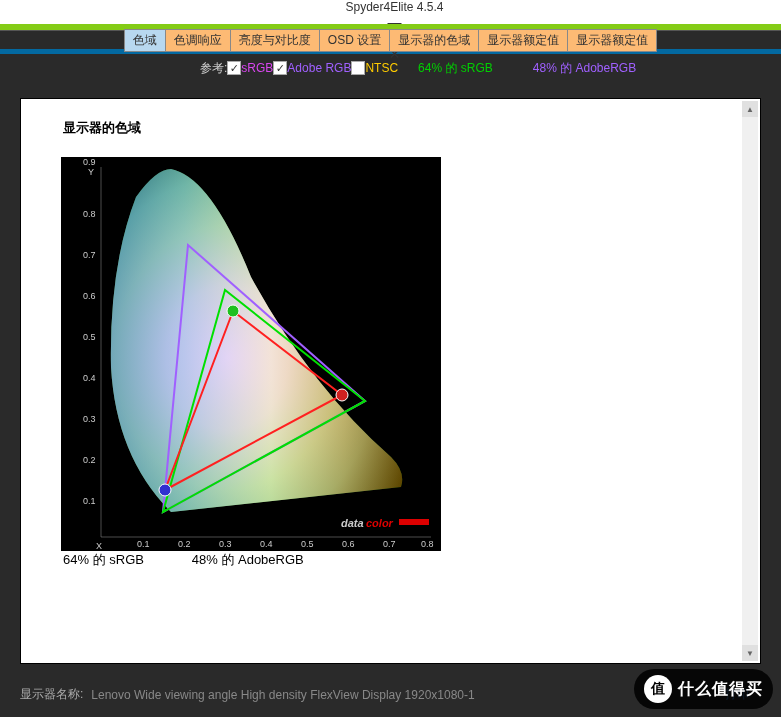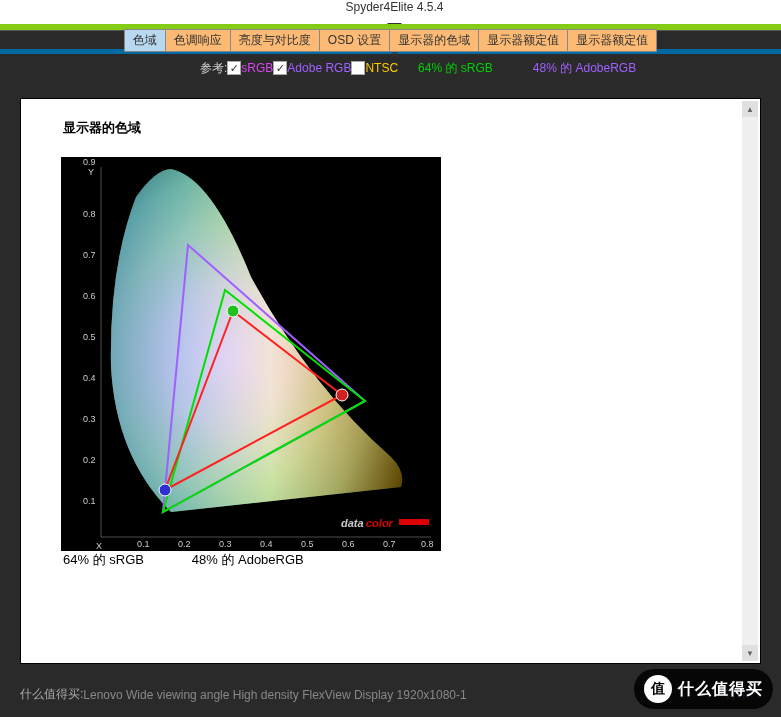--- a/index.html
+++ b/index.html
@@ -24,21 +24,21 @@
 .content-panel { background: #fff; border: 1px solid #000; height: 100%; padding: 20px 30px; position: relative; overflow: hidden; }
 .scroll-track { position: absolute; right: 2px; top: 2px; bottom: 2px; width: 16px; background: #f0f0f0; }
 .scroll-up, .scroll-down { height: 16px; background: #e0e0e0; display: flex; align-items: center; justify-content: center; font-size: 8px; color: #666; }
 .scroll-down { position: absolute; bottom: 0; width: 100%; }
 .panel-title { font-size: 13px; font-family: "SimSun", serif; color: #000; margin-bottom: 20px; margin-left: 12px; font-weight: bold; }
 .chart-wrap { width: 380px; height: 394px; background: #000; margin-left: 10px; position: relative; }
 .pct-row { font-family: "SimSun", monospace; font-size: 13px; color: #000; margin-left: 12px; }
 .pct-row span:nth-child(2) { margin-left: 40px; }
 .footer { height: 45px; background: #2a2a2a; display: flex; align-items: center; padding: 0 20px; font-size: 12px; color: #999; }
 .footer-label { color: #aaa; }
-.footer-val { color: #888; margin-left: 0; }
+.footer-val { color: #888; margin-left: 8px; }
 .footer-spacer { flex: 1; }
 .footer-link { color: #4aa8ff; margin-right: 12px; cursor: default; }
 .watermark { position: absolute; right: 8px; bottom: 8px; display: flex; align-items: center; gap: 6px; background: rgba(0,0,0,0.85); padding: 6px 10px; border-radius: 20px; }
 .wm-circle { width: 28px; height: 28px; border-radius: 50%; background: #fff; display: flex; align-items: center; justify-content: center; font-size: 14px; font-weight: bold; color: #000; }
 .wm-text { color: #fff; font-size: 16px; font-weight: bold; letter-spacing: 1px; }
 .axis-label { position: absolute; font-size: 9px; color: #ccc; font-family: sans-serif; }
 </style>
 </head>
 <body>
 
@@ -148,21 +148,21 @@
     </div>
 
     <div class="pct-row">
       <span>64% 的 sRGB</span>
       <span>48% 的 AdobeRGB</span>
     </div>
   </div>
 </div>
 
 <div class="footer">
-  <span class="footer-label">什么值得买:</span>
+  <span class="footer-label">显示器名称:</span>
   <span class="footer-val">Lenovo Wide viewing angle  High density FlexView Display 1920x1080-1</span>
   <div class="footer-spacer"></div>
   <span class="footer-link">打印</span>
 </div>
 
 <div class="watermark">
   <div class="wm-circle">值</div>
   <div class="wm-text">什么值得买</div>
 </div>
 

